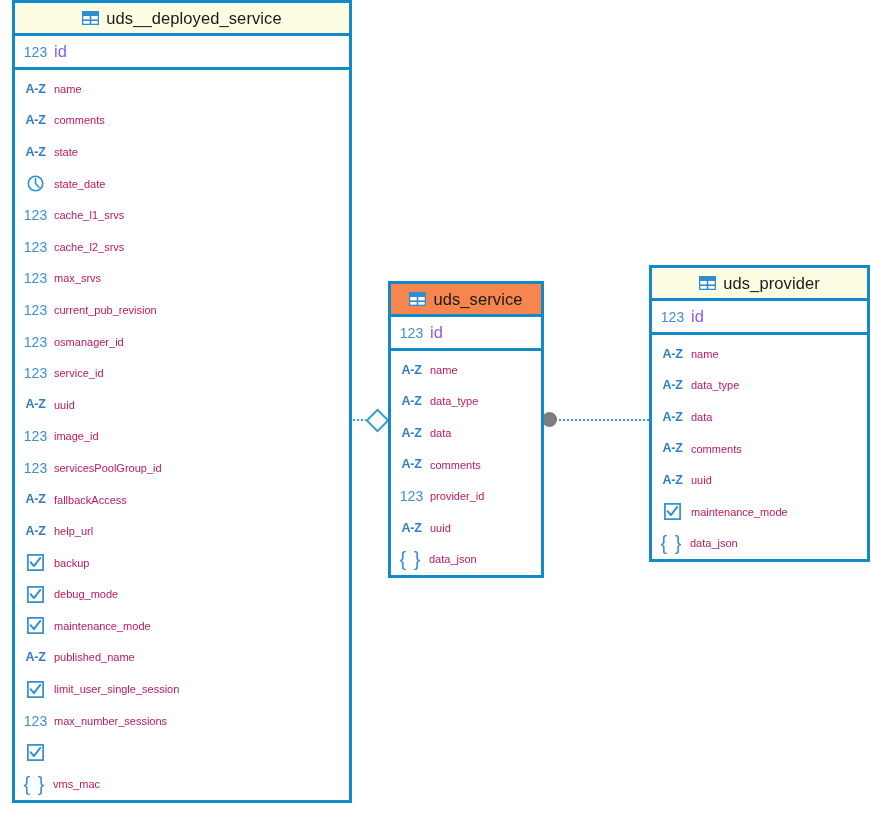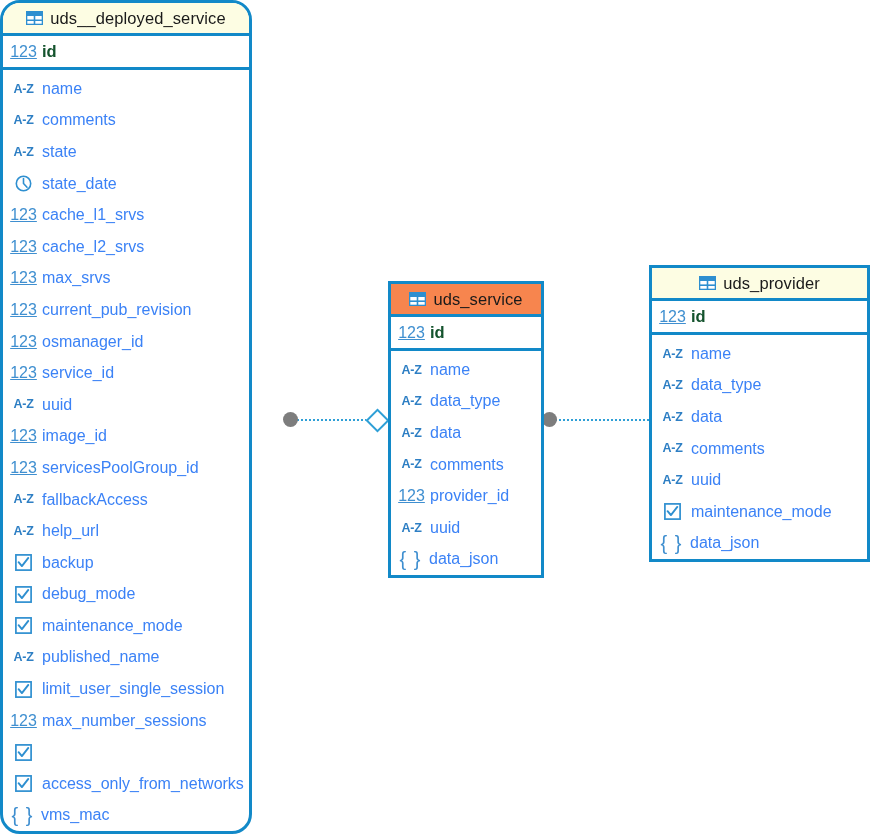--- a/index.html
+++ b/index.html
@@ -66,62 +66,61 @@
     box-sizing: border-box;
     height: 34px;
     border-bottom: 3px solid #1289c8;
     display: flex;
     align-items: center;
     padding-left: 9px;
     gap: 7px;
   }
   .pk-name {
     font-size: 16.5px;
-    font-weight: bold;
-    color: #14532d;
+    font-weight: normal;
+    color: #8b5cf6;
     text-align: right;
   }
 
   
   .fields {
     padding: 3px 0 0 0;
   }
   .field-row {
     box-sizing: border-box;
     height: 31.6px;
     display: flex;
     align-items: center;
     padding-left: 9px;
     gap: 7px;
   }
   .field-name {
-    font-size: 16px;
-    color: #3b82f6;
+    font-size: 11px;
+    color: #be185d;
     white-space: nowrap;
   }
 
   
   .glyph {
     flex: 0 0 auto;
     display: inline-flex;
     align-items: center;
     justify-content: center;
     width: 23px;
     color: #2e7fc4;
     font-size: 12.5px;
     font-weight: bold;
     letter-spacing: -0.2px;
     line-height: 1;
   }
   .glyph.num {
     color: #3f8fd0;
-    font-size: 16px;
+    font-size: 14px;
     font-weight: normal;
     letter-spacing: 0px;
-    text-decoration: underline;
   }
   .glyph.az {
     font-size: 12.5px;
     font-weight: bold;
     color: #2e7fc4;
   }
   .glyph.brace {
     color: #3f8fd0;
     font-size: 20px;
     font-weight: normal;
@@ -165,21 +164,21 @@
     <div class="rel-line" style="left:290px; top:419px; width:88px;"></div>
     <div class="rel-dot" style="left:283px; top:412px;"></div>
     <div class="rel-diamond" style="left:369px; top:412px;"></div>
   </div>
 
   <div class="rel">
     <div class="rel-line" style="left:550px; top:419px; width:99px;"></div>
     <div class="rel-dot" style="left:542px; top:412px;"></div>
   </div>
 
-  <div class="entity" id="entity-0" style="left:0px; top:0px; width:252px;border-radius:20px;">
+  <div class="entity" id="entity-0" style="left:12px; top:0px; width:340px;">
     <div class="entity-header">
       <svg class="tbl-icon" viewBox="0 0 17 14">
         <rect x="0.5" y="0.5" width="16" height="13" fill="#ffffff" stroke="#2e8fd0" stroke-width="1.6"></rect>
         <rect x="1" y="1" width="15" height="4" fill="#2e8fd0"></rect>
         <line x1="8.5" y1="5" x2="8.5" y2="13.5" stroke="#2e8fd0" stroke-width="1.6"></line>
         <line x1="1" y1="9.2" x2="16" y2="9.2" stroke="#2e8fd0" stroke-width="1.6"></line>
       </svg>
       <span class="entity-title">uds__deployed_service</span>
     </div>
     <div class="pk-row">
@@ -296,29 +295,20 @@
           <span class="glyph num">123</span>
           <span class="field-name">max_number_sessions</span>
         </div>
         <div class="field-row">
           <span class="glyph">
             <svg width="17" height="17" viewBox="0 0 17 17">
               <rect x="0.9" y="0.9" width="15.2" height="15.2" fill="#ffffff" stroke="#2e8fd0" stroke-width="1.7"></rect>
               <path d="M3.6 8.2 L6.9 12.1 L13.3 3.9" fill="none" stroke="#2e8fd0" stroke-width="1.9" stroke-linecap="round" stroke-linejoin="round"></path>
             </svg>
           </span>
-        </div>
-        <div class="field-row">
-          <span class="glyph">
-            <svg width="17" height="17" viewBox="0 0 17 17">
-              <rect x="0.9" y="0.9" width="15.2" height="15.2" fill="#ffffff" stroke="#2e8fd0" stroke-width="1.7"></rect>
-              <path d="M3.6 8.2 L6.9 12.1 L13.3 3.9" fill="none" stroke="#2e8fd0" stroke-width="1.9" stroke-linecap="round" stroke-linejoin="round"></path>
-            </svg>
-          </span>
-          <span class="field-name">access_only_from_networks</span>
         </div>
         <div class="field-row">
           <span class="glyph brace">{ }</span>
           <span class="field-name">vms_mac</span>
         </div>
       </div>
   </div>
 
   <div class="entity" id="entity-1" style="left:388px; top:265px; width:156px;margin-top:16px;">
     <div class="entity-header selected">

